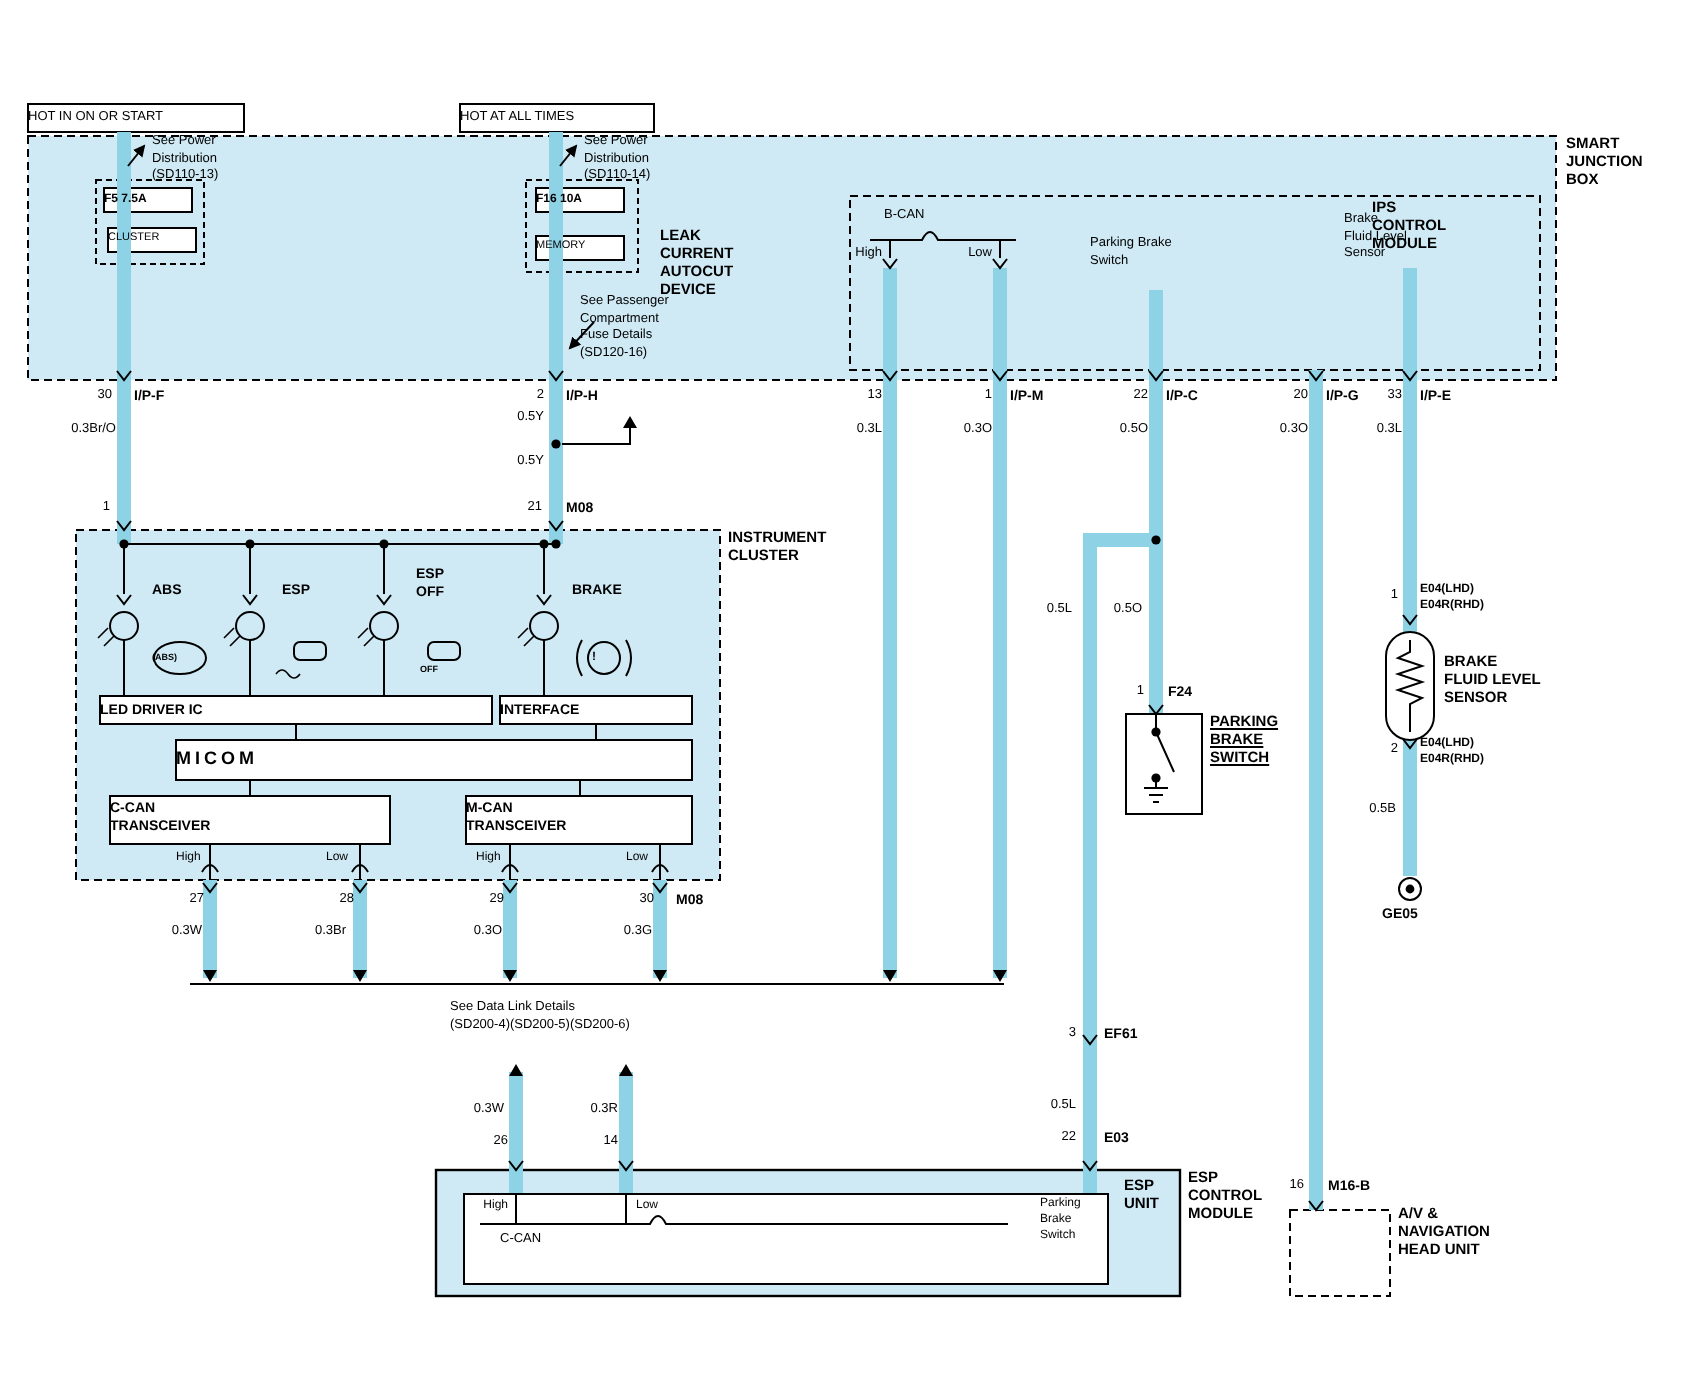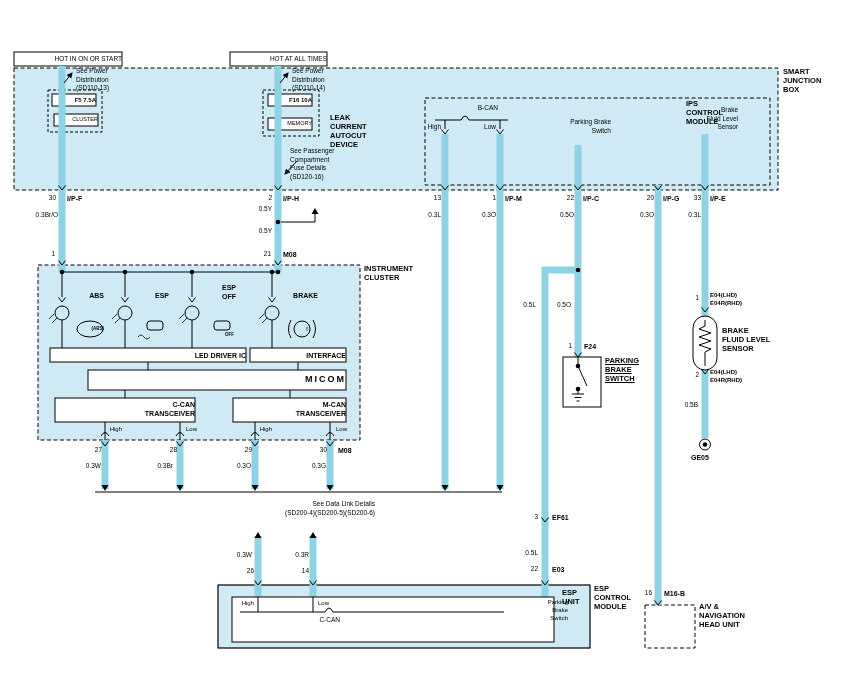--- a/index.html
+++ b/index.html
@@ -6,21 +6,21 @@
   body { font-family:"Liberation Sans", sans-serif; background:#fff; }
   #diagram { position:relative; width:847px; height:700px; background:#fff; overflow:hidden; }
   #gfx { position:absolute; left:0; top:0; }
   .t { position:absolute; font-size:6.5px; line-height:8.5px; color:#000; white-space:pre-line; }
   .b { font-weight:700; }
   .s7 { font-size:7px; line-height:9px; }
   .s6 { font-size:6px; line-height:8px; }
   .s5 { font-size:5.5px; line-height:7px; }
   .s45 { font-size:4.5px; line-height:5.5px; }
   .mod { font-size:7.5px; line-height:9px; font-weight:700; }
-  .c { text-align:right; }
+  .c { text-align:left; }
   .r { text-align:right; }
   .micom { font-size:9px; line-height:11px; font-weight:700; letter-spacing:2px; }
   .mbox { fill:#cfeaf5; stroke:#000; stroke-width:1; stroke-dasharray:4 2.5; }
   .mboxw { fill:#fff; stroke:#000; stroke-width:1; stroke-dasharray:4 2.5; }
   .msolid { fill:#cfeaf5; stroke:#000; stroke-width:1.2; }
   .wb { fill:#fff; stroke:#000; stroke-width:1; }
   .dsub { fill:none; stroke:#000; stroke-width:1; stroke-dasharray:3 2; }
   .wire { fill:none; stroke:#8ed2e6; stroke-width:7; }
   .ln { fill:none; stroke:#000; stroke-width:1; }
   .thin { stroke-width:0.8; }

